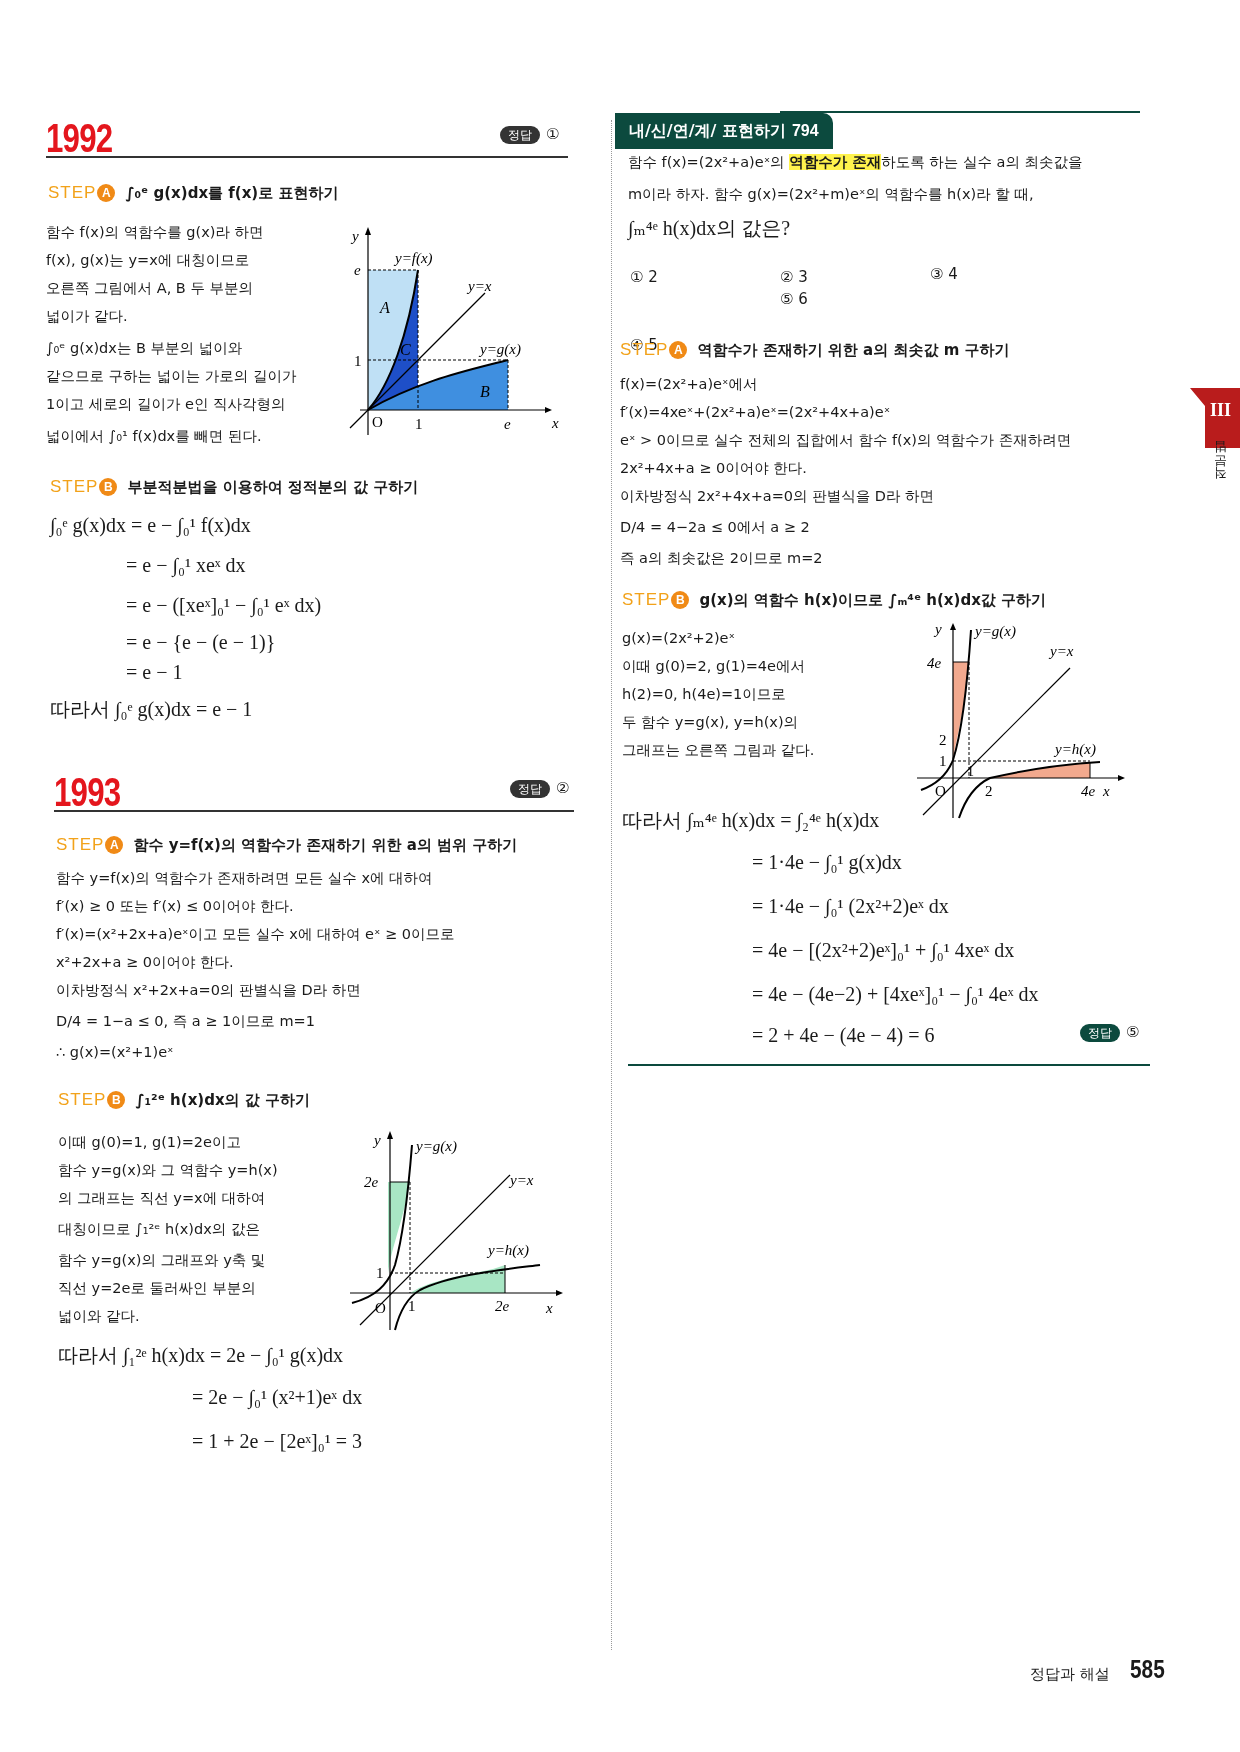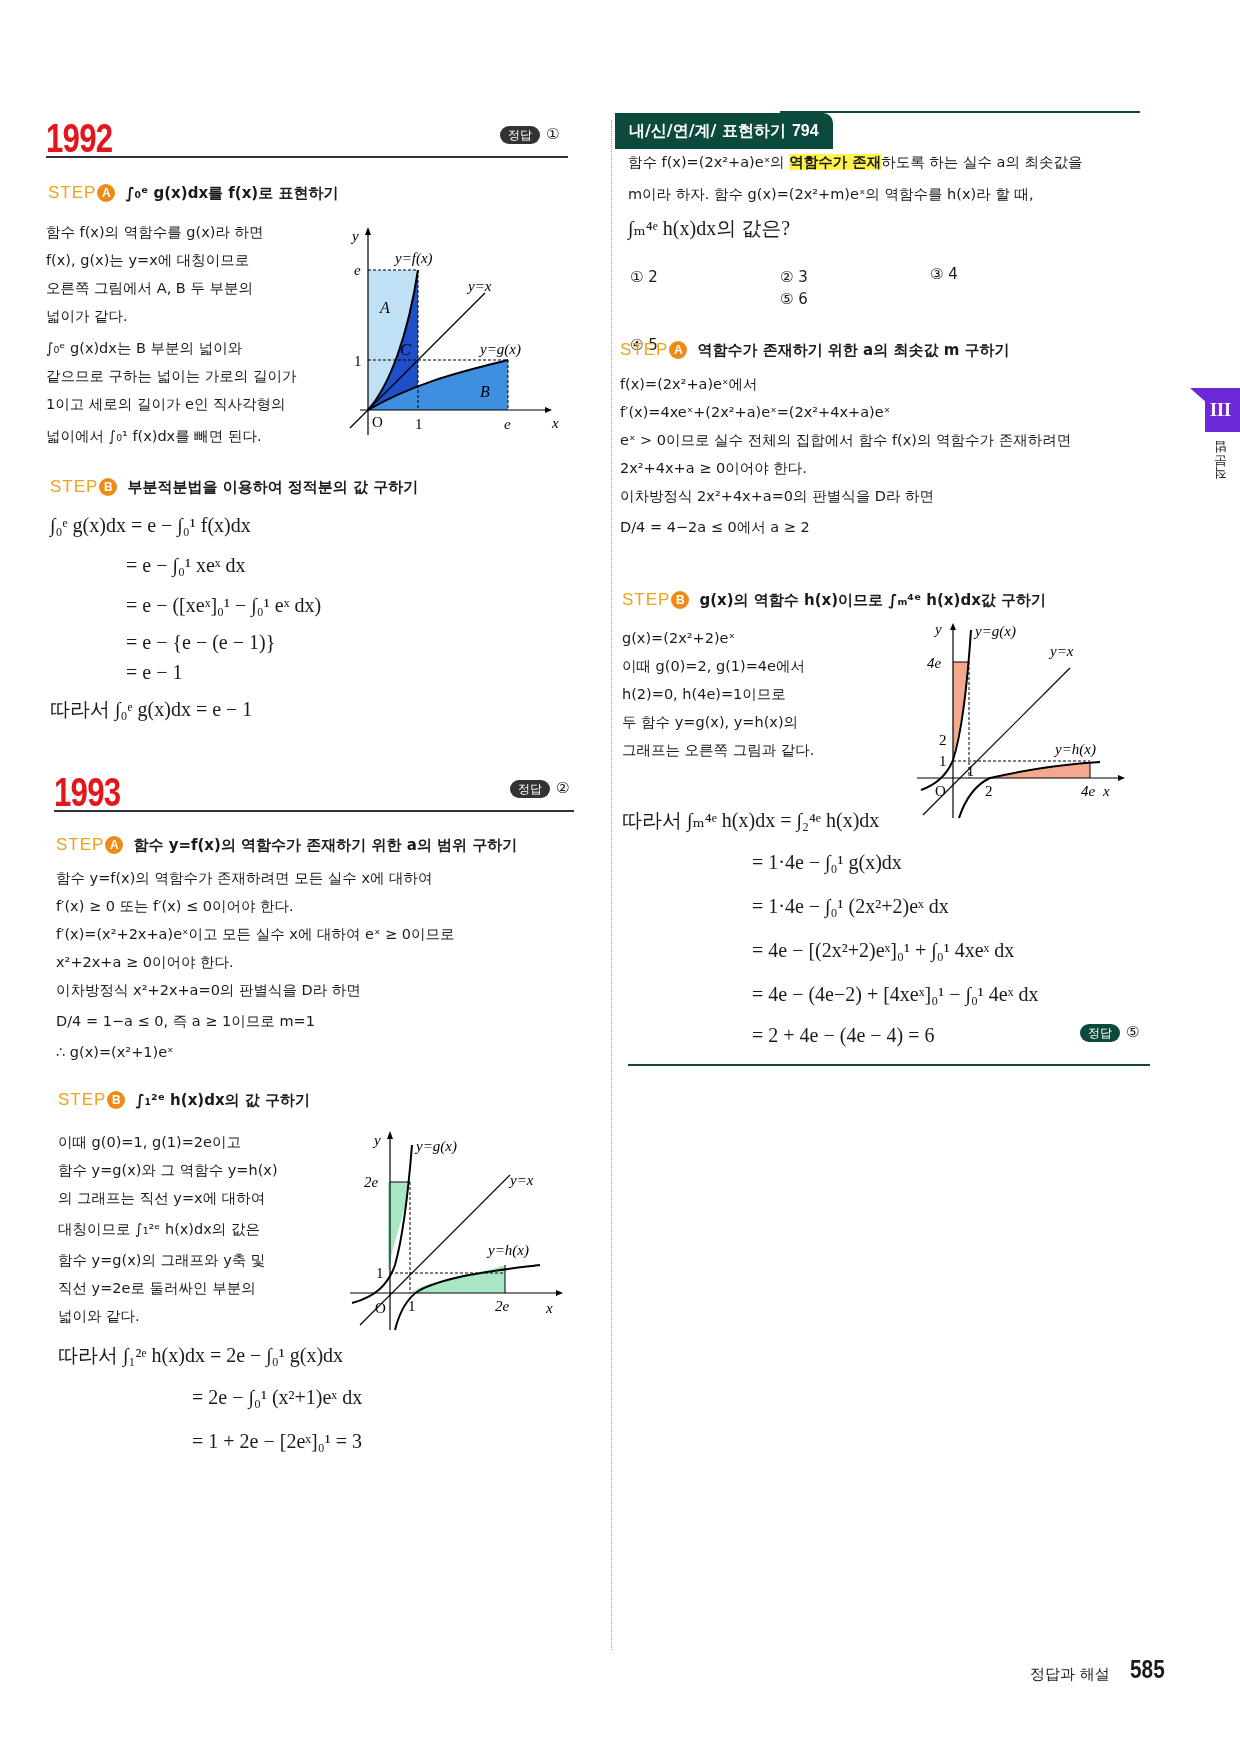--- a/index.html
+++ b/index.html
@@ -175,20 +175,21 @@
 <div class="abs step" style="left:620px;top:340px;">
   <span class="tag">STEP</span><span class="dot">A</span><span>역함수가 존재하기 위한 a의 최솟값 m 구하기</span>
 </div>
 <div class="abs" style="left:620px;top:370px;">
   <div class="line">f(x)=(2x²+a)eˣ에서</div>
   <div class="line">f′(x)=4xeˣ+(2x²+a)eˣ=(2x²+4x+a)eˣ</div>
   <div class="line">eˣ &gt; 0이므로 실수 전체의 집합에서 함수 f(x)의 역함수가 존재하려면</div>
   <div class="line">2x²+4x+a ≥ 0이어야 한다.</div>
   <div class="line">이차방정식 2x²+4x+a=0의 판별식을 D라 하면</div>
   <div class="line" style="line-height:34px;">D/4 = 4−2a ≤ 0에서 a ≥ 2</div>
+  <div class="line">즉 a의 최솟값은 2이므로 m=2</div>
 </div>
 
 <div class="abs step" style="left:622px;top:590px;">
   <span class="tag">STEP</span><span class="dot">B</span><span>g(x)의 역함수 h(x)이므로 ∫ₘ⁴ᵉ h(x)dx값 구하기</span>
 </div>
 <div class="abs" style="left:622px;top:624px;">
   <div class="line">g(x)=(2x²+2)eˣ</div>
   <div class="line">이때 g(0)=2, g(1)=4e에서</div>
   <div class="line">h(2)=0, h(4e)=1이므로</div>
   <div class="line">두 함수 y=g(x), y=h(x)의</div>
@@ -229,19 +230,19 @@
   <div class="eq" style="padding-left:130px;line-height:44px;">= 1·4e − ∫₀¹ (2x²+2)eˣ dx</div>
   <div class="eq" style="padding-left:130px;line-height:44px;">= 4e − [(2x²+2)eˣ]₀¹ + ∫₀¹ 4xeˣ dx</div>
   <div class="eq" style="padding-left:130px;line-height:44px;">= 4e − (4e−2) + [4xeˣ]₀¹ − ∫₀¹ 4eˣ dx</div>
   <div class="eq" style="padding-left:130px;line-height:38px;">= 2 + 4e − (4e − 4) = 6</div>
 </div>
 <div class="abs" style="left:1080px;top:1022px;">
   <span class="badge green">정답</span><span class="circ">⑤</span>
 </div>
 <div class="rule" style="left:628px;top:1064px;width:522px;background:#0c4a3e;"></div>
 
-<div class="abs" style="left:1190px;top:388px;width:50px;height:44px;background:#6d28d9;clip-path:polygon(0 0,100% 0,100% 100%,30% 100%,30% 30%);">
+<div class="abs" style="left:1190px;top:388px;width:50px;height:60px;background:#b91c1c;clip-path:polygon(0 0,100% 0,100% 100%,30% 100%,30% 30%);">
   <span style="position:absolute;left:20px;top:12px;color:#fff;font-weight:bold;font-size:18px;font-family:'Liberation Serif',serif;">III</span>
 </div>
 <div class="abs" style="left:1212px;top:450px;writing-mode:vertical-rl;font-size:13px;transform:rotate(180deg);">적분법</div>
 
 <div class="abs" style="left:1030px;top:1665px;font-size:15px;">정답과 해설</div>
 <div class="abs" style="left:1130px;top:1654px;font-size:26px;font-weight:bold;font-family:'Liberation Sans',sans-serif;transform:scaleX(0.8);transform-origin:left top;">585</div>
 
 </body></html>

